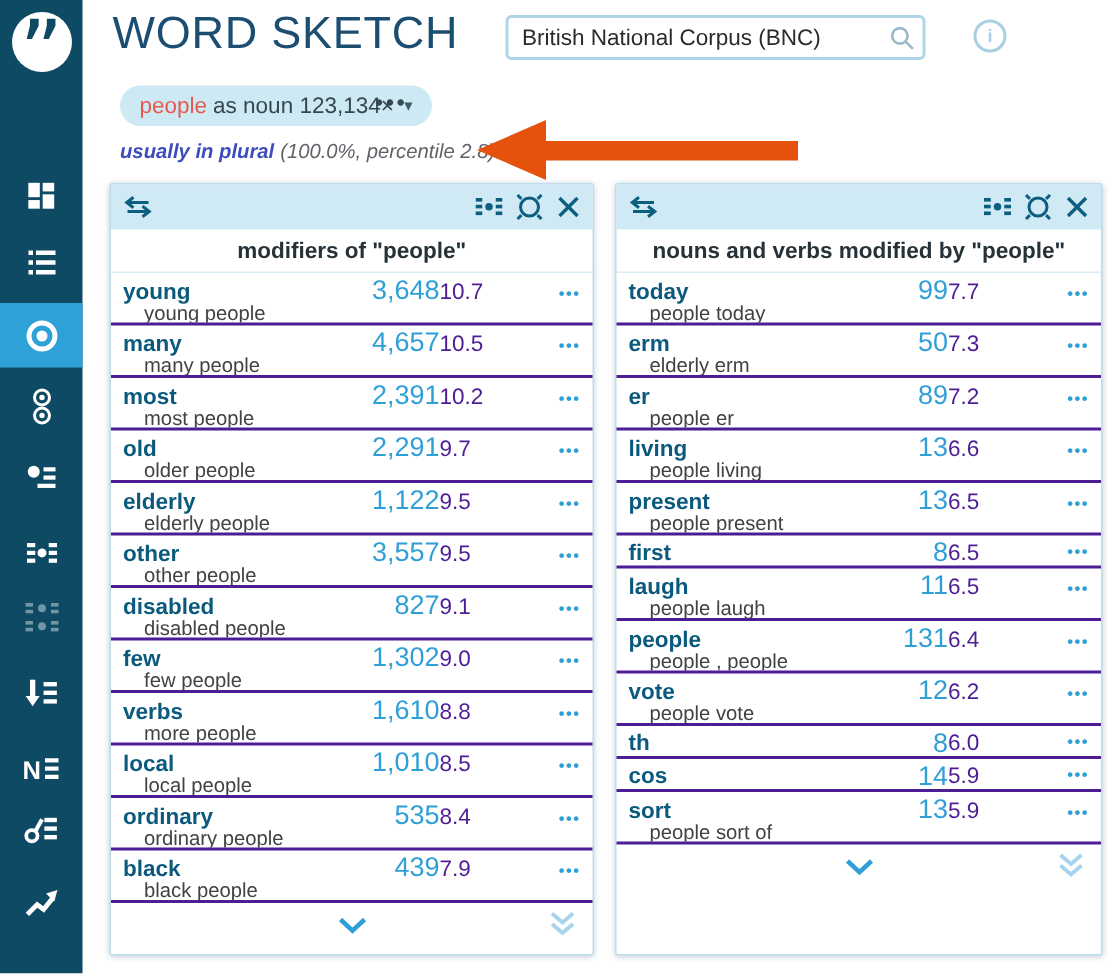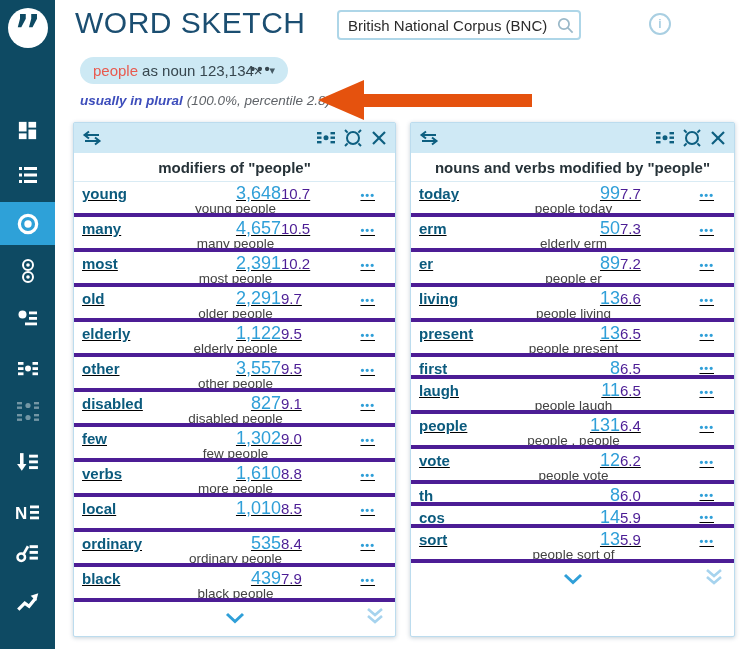--- a/index.html
+++ b/index.html
@@ -14,21 +14,21 @@
   .logo-circle{width:40px;height:40px;border-radius:50%;background:#fff;overflow:hidden;
     display:flex;justify-content:center;align-items:flex-start;}
   .logo-circle span{font-size:56px;line-height:54px;color:#0e4a63;font-family:"DejaVu Sans",sans-serif;}
   .nav-item{position:absolute;left:0;width:55px;height:40px;display:flex;align-items:center;justify-content:center;cursor:pointer;}
   .nav-item.active{background:#2ea1d8;height:43px;}
   .nav-item svg{display:block;}
   .nav-item.dim svg{opacity:.42;}
   
   .page-title{position:absolute;left:75px;top:6px;font-size:30px;font-weight:500;
     color:#1b4e71;letter-spacing:.5px;}
-  .corpus-box{position:absolute;left:337px;top:10px;width:244px;height:30px;box-sizing:border-box;
+  .corpus-box{position:absolute;left:337px;top:10px;width:280px;height:30px;box-sizing:border-box;
     border:2px solid #aed6e8;border-radius:4px;display:flex;align-items:center;background:#fff;}
   .corpus-input{border:none;outline:none;flex:1;font-size:15px;color:#2b2b2b;
     font-family:"Liberation Sans",sans-serif;padding:0 0 0 9px;background:transparent;}
   .corpus-search{width:28px;display:flex;align-items:center;justify-content:center;cursor:pointer;}
   .info-btn{position:absolute;left:649px;top:13px;width:22px;height:22px;border-radius:50%;
     border:2px solid #a9cfe2;box-sizing:border-box;color:#a9cfe2;font-size:12px;font-weight:bold;
     display:flex;align-items:center;justify-content:center;cursor:pointer;font-style:normal;}
   
   .query-pill{position:absolute;left:80px;top:57px;height:27px;background:#cde9f4;border-radius:14px;
     display:flex;align-items:center;padding:0 13px;font-size:15px;cursor:pointer;white-space:nowrap;}
@@ -51,30 +51,30 @@
     display:flex;flex-direction:column;}
   .panel.left{left:73px;width:323px;}
   .panel.right{left:410px;width:325px;}
   .panel-toolbar{height:30px;background:#cfe9f5;display:flex;align-items:center;padding:0 8px;flex-shrink:0;}
   .tb-spacer{flex:1;}
   .tb-icon{display:flex;align-items:center;justify-content:center;margin-left:9px;cursor:pointer;}
   .tb-icon:first-child{margin-left:0;}
   .panel-title{height:28px;display:flex;align-items:center;justify-content:center;
     font-size:15px;font-weight:bold;color:#263238;border-bottom:1px solid #d9ebf4;flex-shrink:0;}
   .rows{flex-shrink:0;}
-  .row{height:35px;box-sizing:border-box;border-bottom:4px solid #4c1d95;padding:1px 20px 0 8px;overflow:hidden;text-decoration:underline;}
+  .row{height:35px;box-sizing:border-box;border-bottom:2px solid #4c1d95;padding:1px 8px 0 8px;overflow:hidden;}
   .row.single{height:22px;}
   .row-main{display:flex;align-items:baseline;height:18px;}
   .row.single .row-main{height:20px;align-items:center;}
   .row-word{flex:1;font-size:15px;font-weight:bold;color:#0b5a7d;cursor:pointer;white-space:nowrap;}
   .row-freq{width:70px;text-align:right;font-size:18px;color:#2f9fd8;cursor:pointer;}
   .row-score{width:58px;text-align:left;font-size:15px;color:#4c1d95;}
   .row-dots{width:36px;text-align:right;font-size:11px;font-weight:bold;color:#2f9fd8;
     letter-spacing:1px;cursor:pointer;}
-  .row-example{font-size:13.5px;color:#424242;margin-left:14px;line-height:15px;white-space:nowrap;text-align:center;}
+  .row-example{font-size:13.5px;color:#424242;margin-left:14px;line-height:15px;white-space:nowrap;}
   .panel-footer{height:36px;position:relative;flex-shrink:0;}
   .chev-center{position:absolute;left:50%;top:8px;transform:translateX(-50%);cursor:pointer;}
   .chev-right{position:absolute;right:10px;top:5px;cursor:pointer;}
 </style>
 </head>
 <body>
 
 <div class="sidebar">
   <div class="logo-block">
     <div class="logo-circle">
@@ -367,20 +367,21 @@
     <div class="row-example">more people</div>
   </div>
 
   <div class="row">
     <div class="row-main">
       <span class="row-word">local</span>
       <span class="row-freq">1,010</span>
       <span class="row-score">8.5</span>
       <span class="row-dots">•••</span>
     </div>
+    <div class="row-example">local people</div>
   </div>
 
   <div class="row">
     <div class="row-main">
       <span class="row-word">ordinary</span>
       <span class="row-freq">535</span>
       <span class="row-score">8.4</span>
       <span class="row-dots">•••</span>
     </div>
     <div class="row-example">ordinary people</div>

